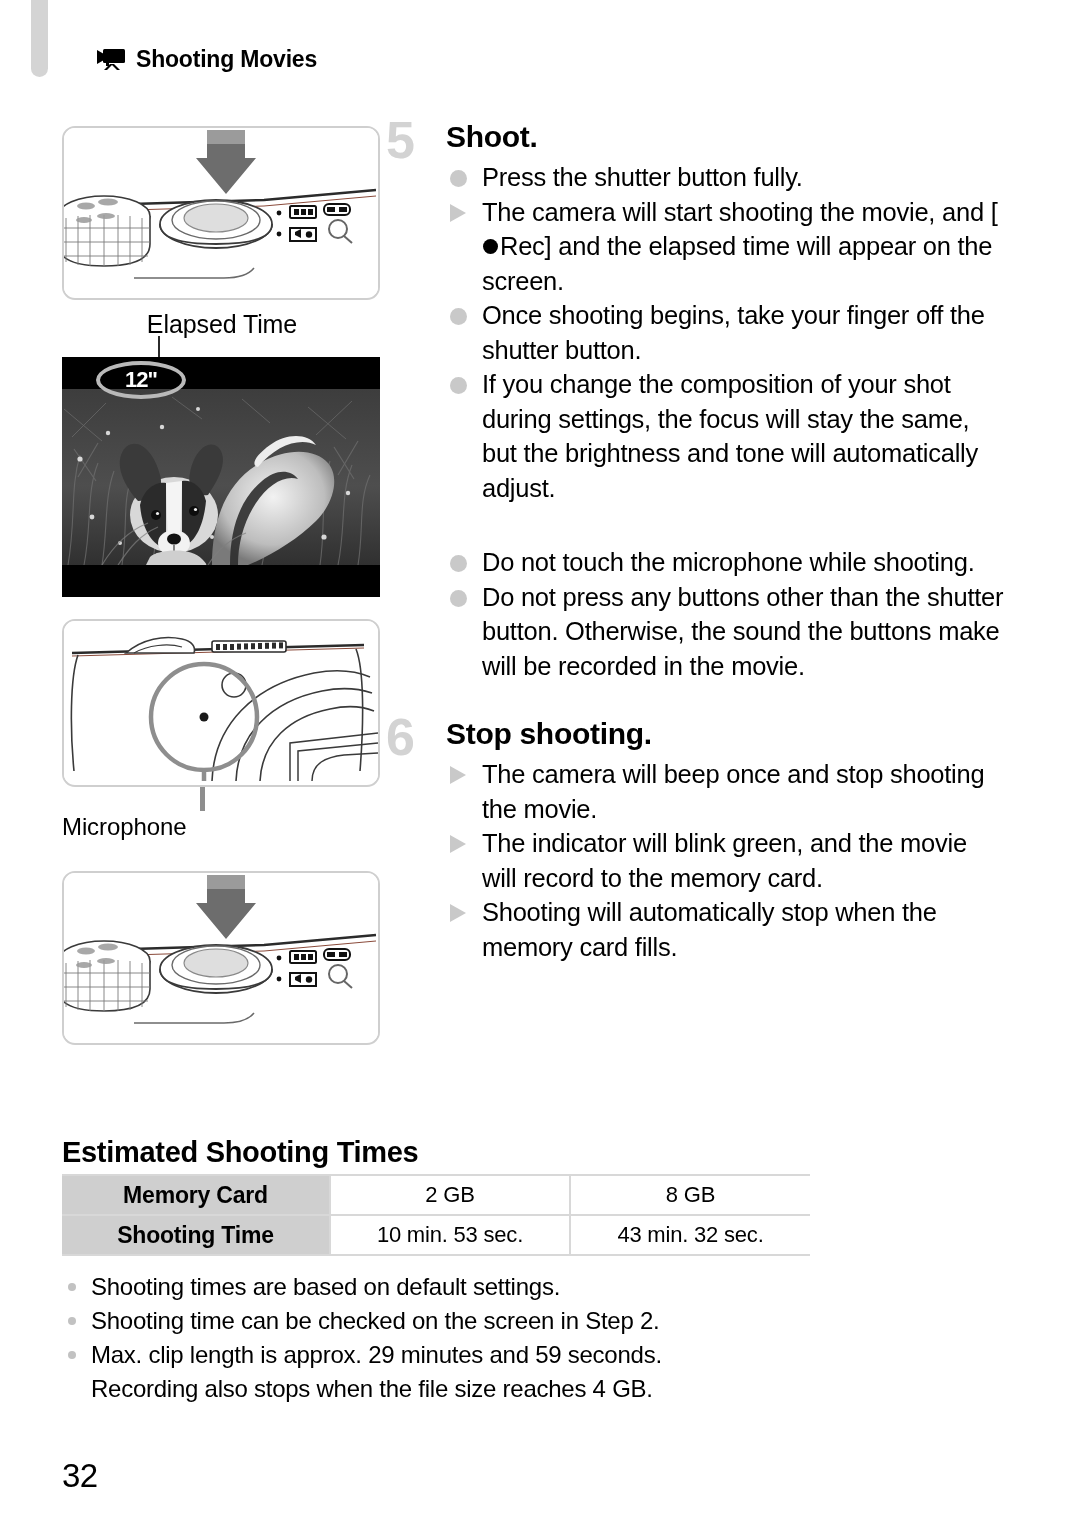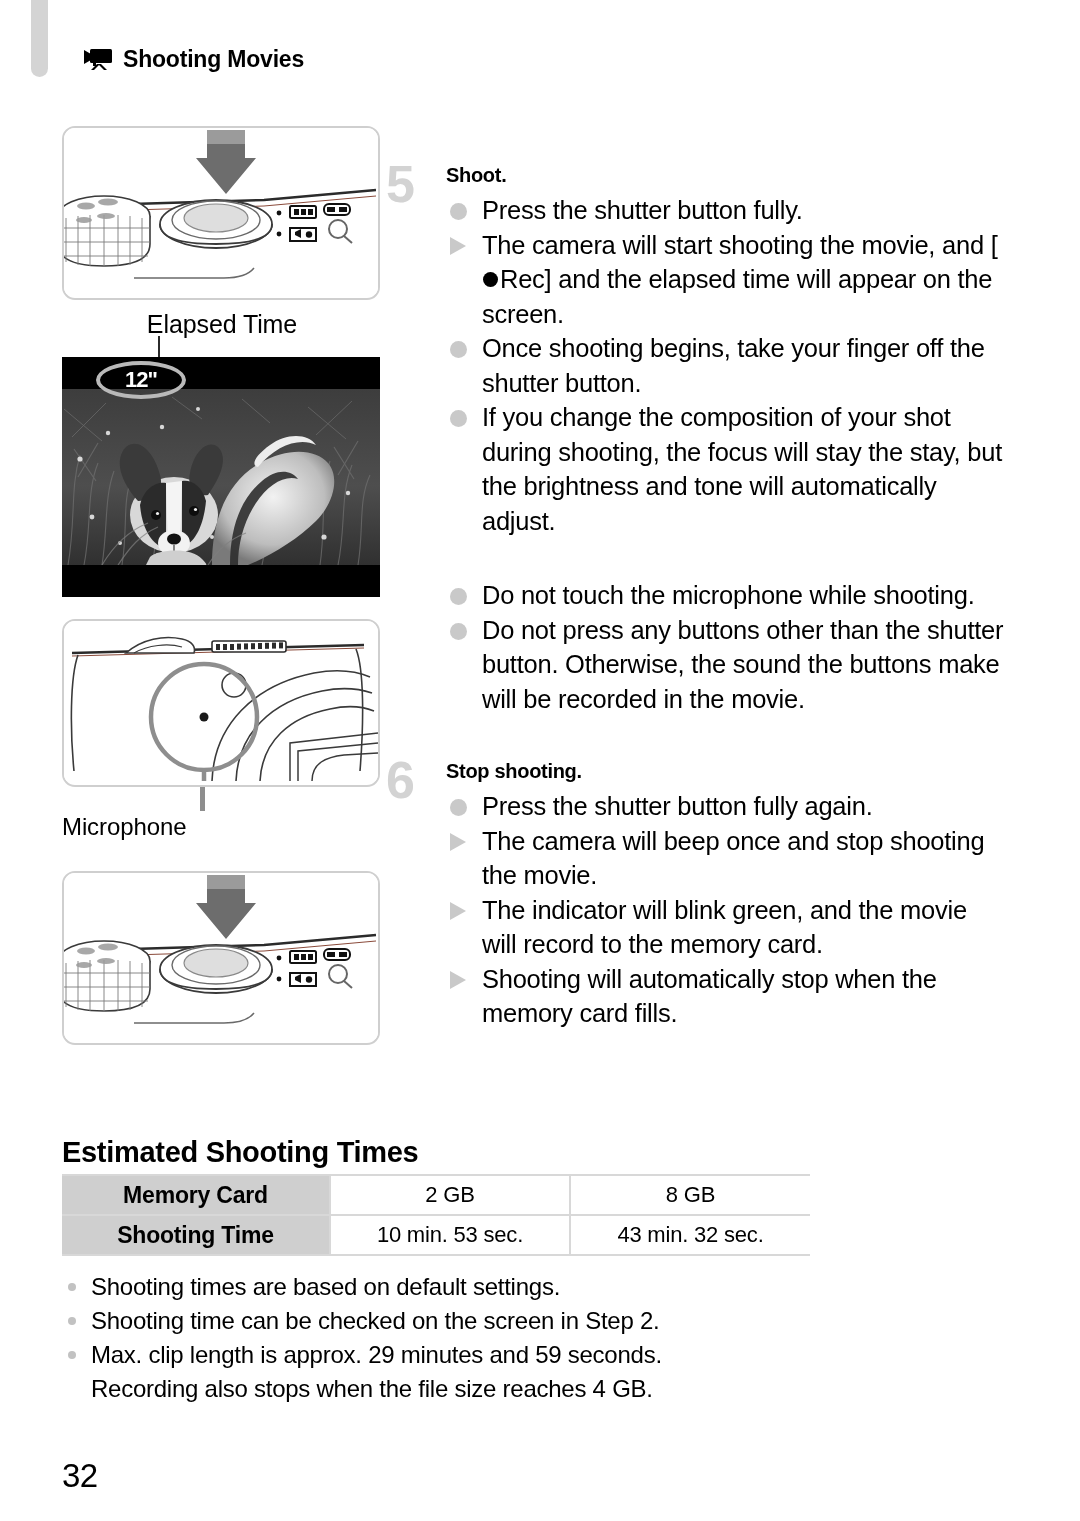--- a/index.html
+++ b/index.html
@@ -21,21 +21,21 @@
     top: -18px;
     width: 17px;
     height: 95px;
     background: #d4d4d4;
     border-radius: 0 0 9px 9px;
   }
 
   
   .page-header {
     position: absolute;
-    left: 84px;
+    left: 97px;
     top: 46px;
     display: flex;
     align-items: center;
     gap: 9px;
   }
   .movie-cam-icon { display: block; }
   .page-header-title {
     font-size: 23px;
     font-weight: bold;
     letter-spacing: -0.2px;
@@ -129,25 +129,24 @@
   .step-num {
     position: absolute;
     left: 0;
     top: -6px;
     font-size: 52px;
     font-weight: bold;
     color: #d3d3d3;
     line-height: 1;
   }
   .step-title {
-    font-size: 20px;
+    font-size: 30px;
     font-weight: bold;
     margin-left: 60px;
     letter-spacing: -0.3px;
-    margin-top: 44px;
   }
   ul.bullets {
     list-style: none;
     margin-left: 60px;
     margin-top: 6px;
   }
   ul.bullets li {
     position: relative;
     padding-left: 36px;
     font-size: 25.5px;
@@ -540,34 +539,33 @@
 
 <div class="text-col">
 
   <div class="step">
     <div class="step-num">5</div>
     <div class="step-title">Shoot.</div>
     <ul class="bullets">
       <li class="b-dot">Press the shutter button fully.</li>
       <li class="b-tri"><span>The camera will start shooting the movie, and [</span><span class="rec-dot"></span><span>Rec] and the elapsed time will appear on the screen.</span></li>
       <li class="b-dot">Once shooting begins, take your finger off the shutter button.</li>
-      <li class="b-dot">If you change the composition of your shot during shooting, the focus will stay the stay, but the brightness and tone will automatically adjust.</li>
+      <li class="b-dot">If you change the composition of your shot during settings, the focus will stay the same, but the brightness and tone will automatically adjust.</li>
     </ul>
   </div>
 
   <ul class="bullets" style="margin-top:40px;">
     <li class="b-dot">Do not touch the microphone while shooting.</li>
     <li class="b-dot">Do not press any buttons other than the shutter button. Otherwise, the sound the buttons make will be recorded in the movie.</li>
   </ul>
 
   <div class="step" style="margin-top:34px;">
     <div class="step-num">6</div>
     <div class="step-title">Stop shooting.</div>
     <ul class="bullets">
-      <li class="b-dot">Press the shutter button fully again.</li>
       <li class="b-tri">The camera will beep once and stop shooting the movie.</li>
       <li class="b-tri">The indicator will blink green, and the movie will record to the memory card.</li>
       <li class="b-tri">Shooting will automatically stop when the memory card fills.</li>
     </ul>
   </div>
 </div>
 
 <div class="table-section">
   <div class="section-title">Estimated Shooting Times</div>
 

